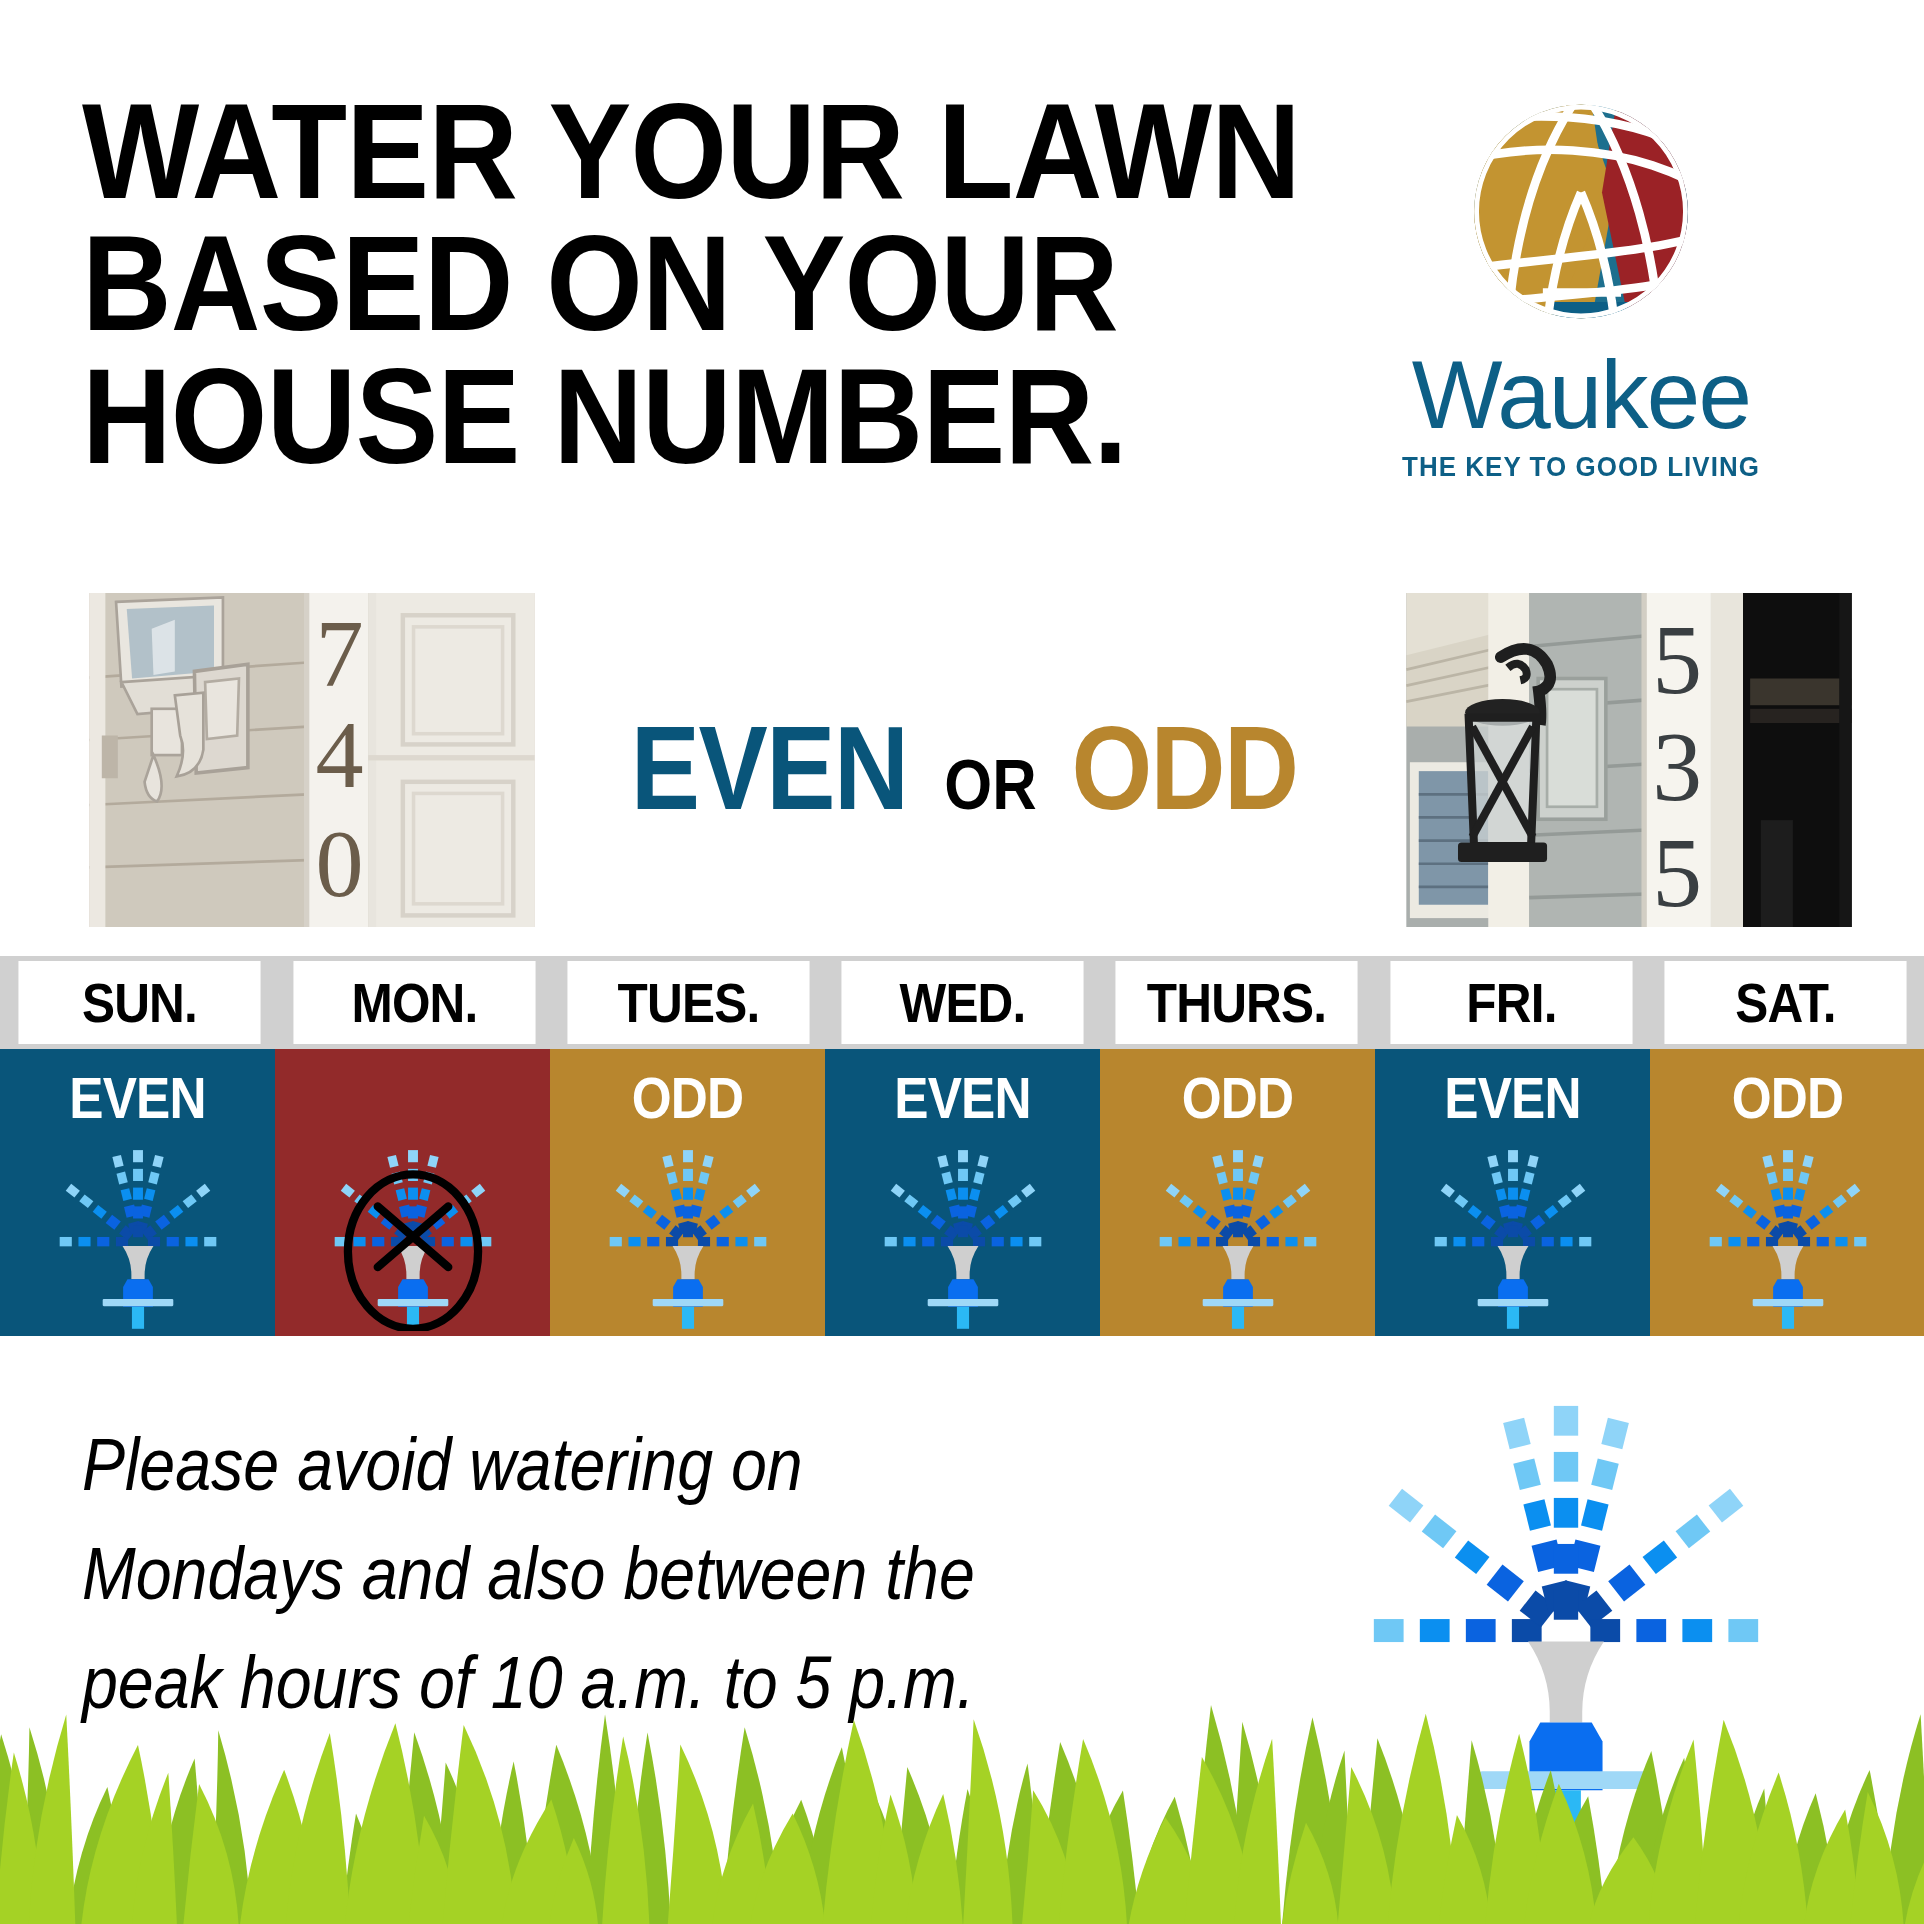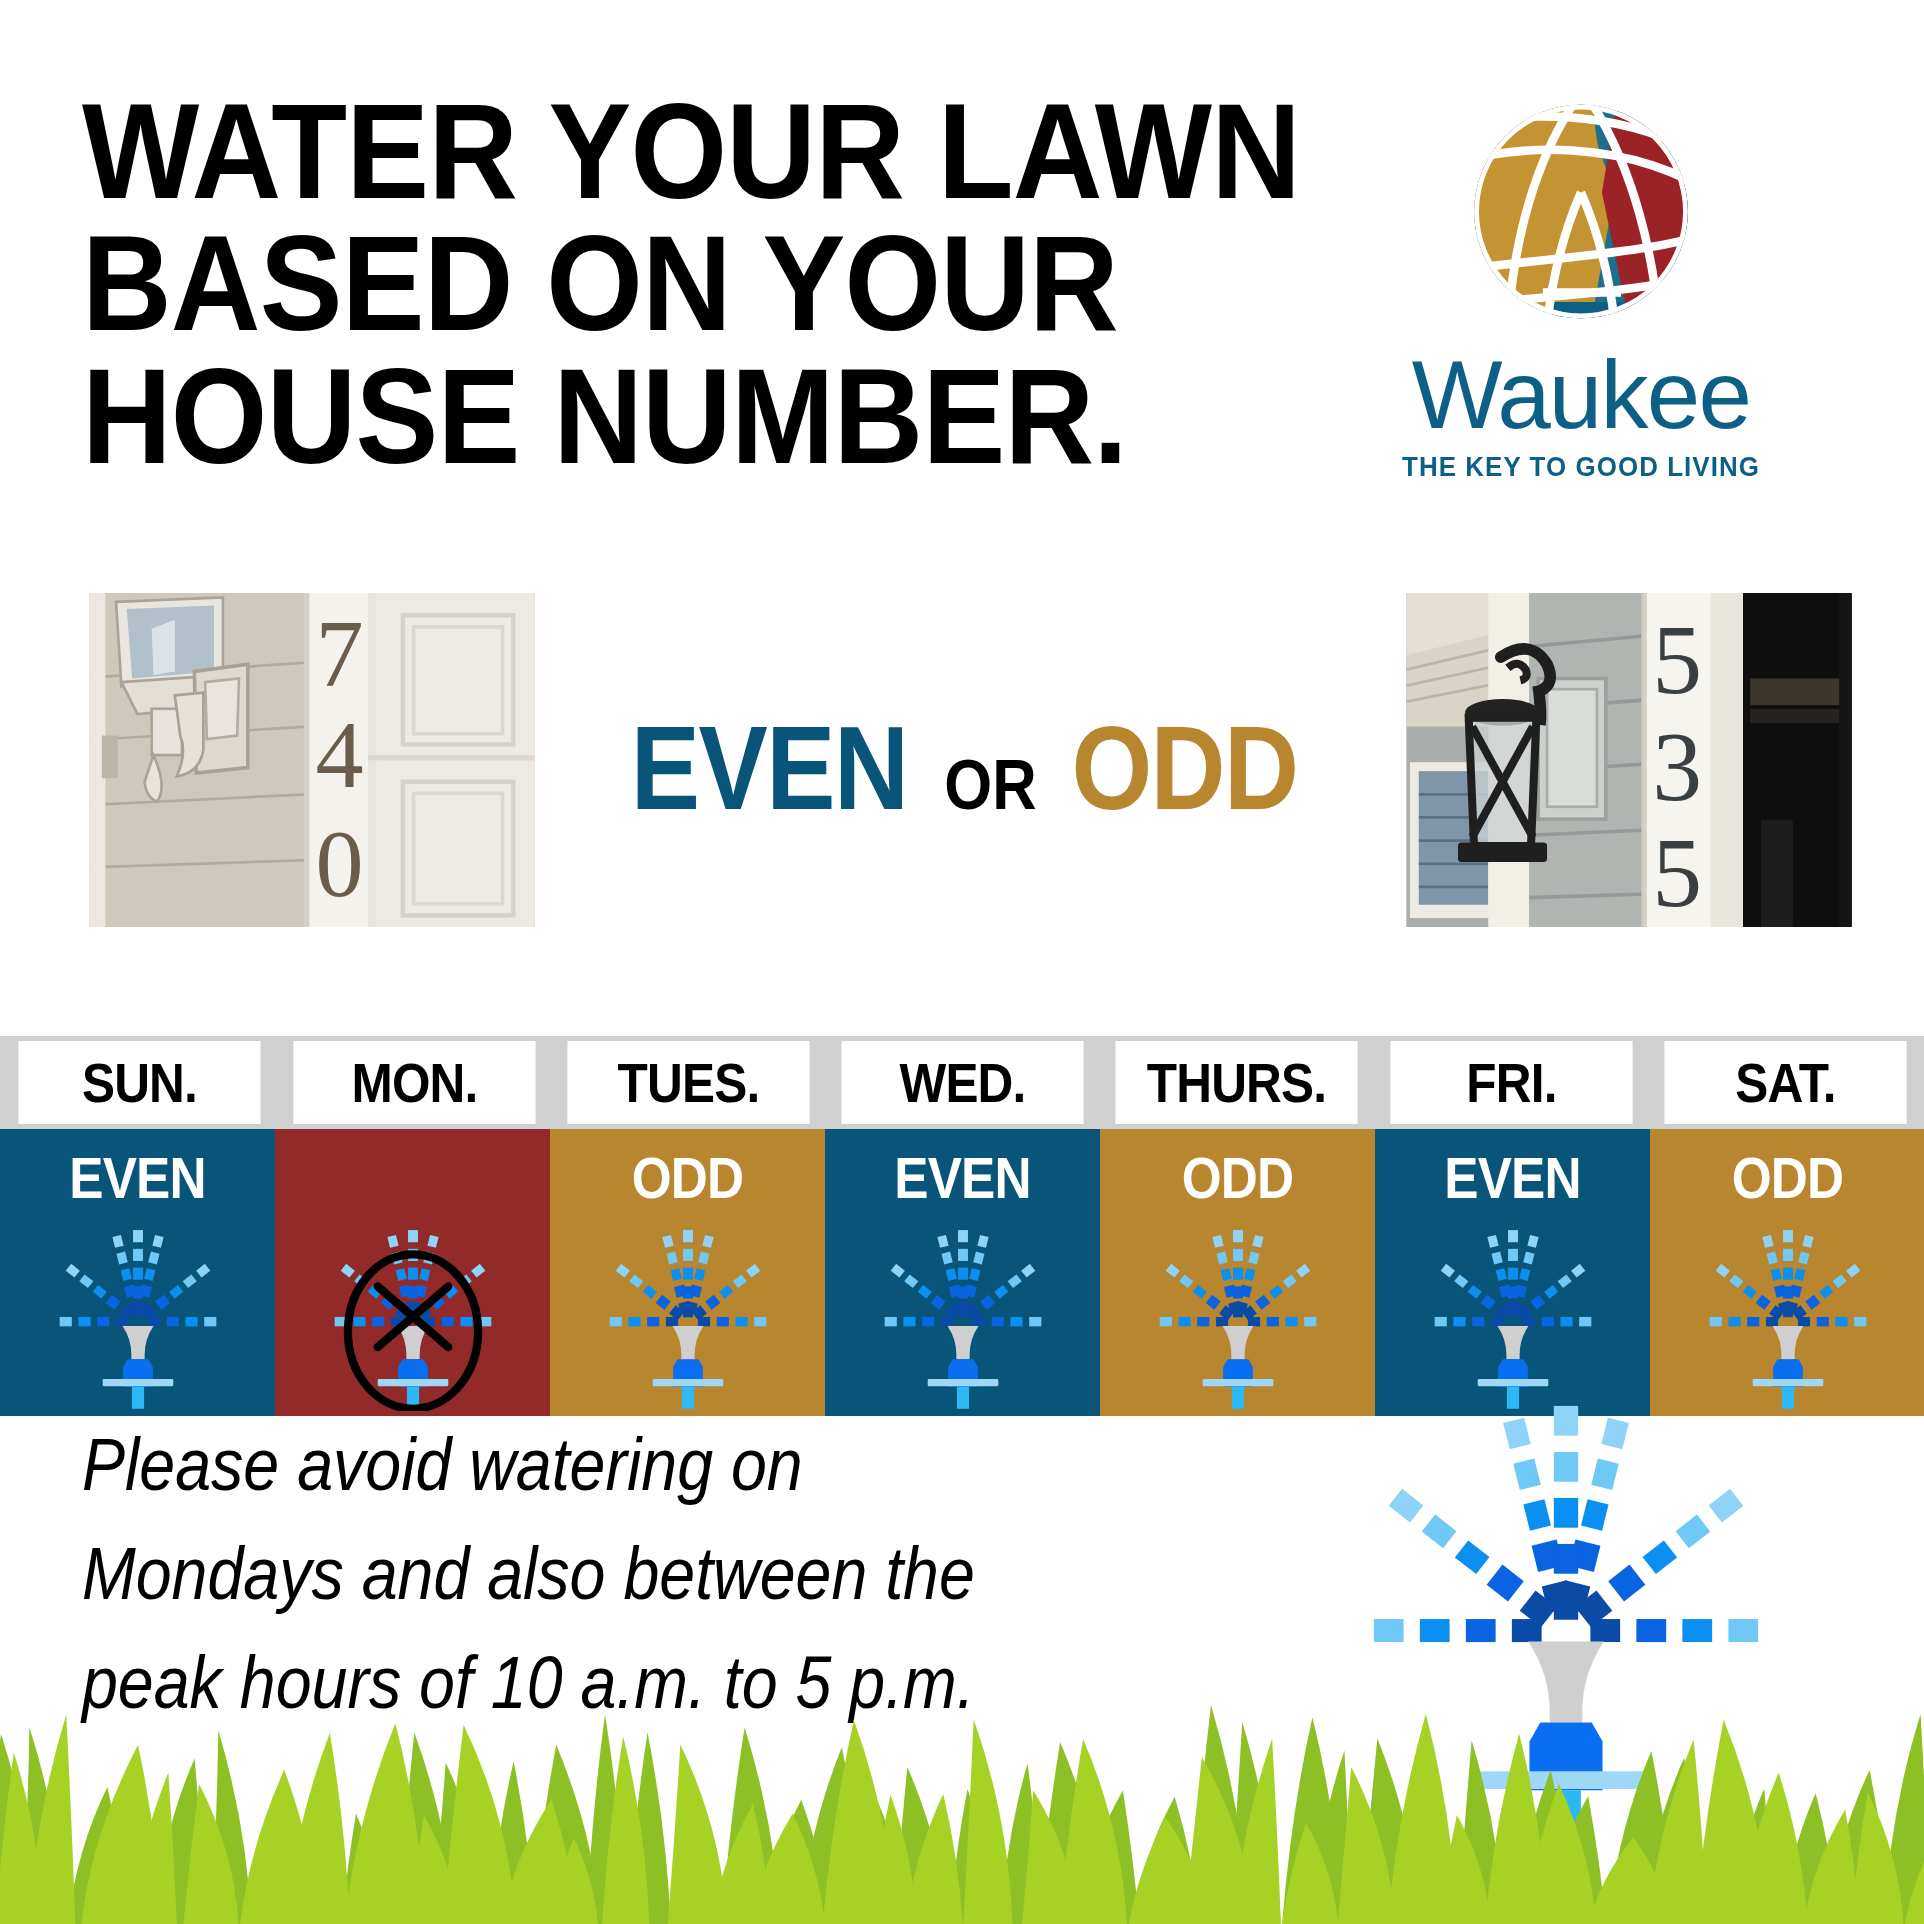--- a/index.html
+++ b/index.html
@@ -41,21 +41,21 @@
   }
   #evenodd .even{ color:#09557a; }
   #evenodd .odd { color:#b8862e; }
   #evenodd .or{
     font-weight:700; font-size:70px; color:#000;
     transform:scaleX(0.88); display:inline-block;
     margin:0 12.5px; vertical-align:baseline;
   }
 
   
-  #schedule{ position:absolute; left:0; top:1036px; width:1925px; }
+  #schedule{ position:absolute; left:0; top:956px; width:1925px; }
   #sched-head{
     display:grid; grid-template-columns:repeat(7,1fr);
     background:#d0d0d0; height:93px; gap:5.3px; padding:5.3px 5.3px 5.3px 5.3px;
   }
   #sched-head .cell{
     background:#ffffff; display:flex; align-items:center; justify-content:center;
     font-weight:700; font-size:55px; color:#000; letter-spacing:-0.9px;
     transform:scaleX(0.9);
   }
   #sched-body{ display:grid; grid-template-columns:repeat(7,1fr); height:287px; }

